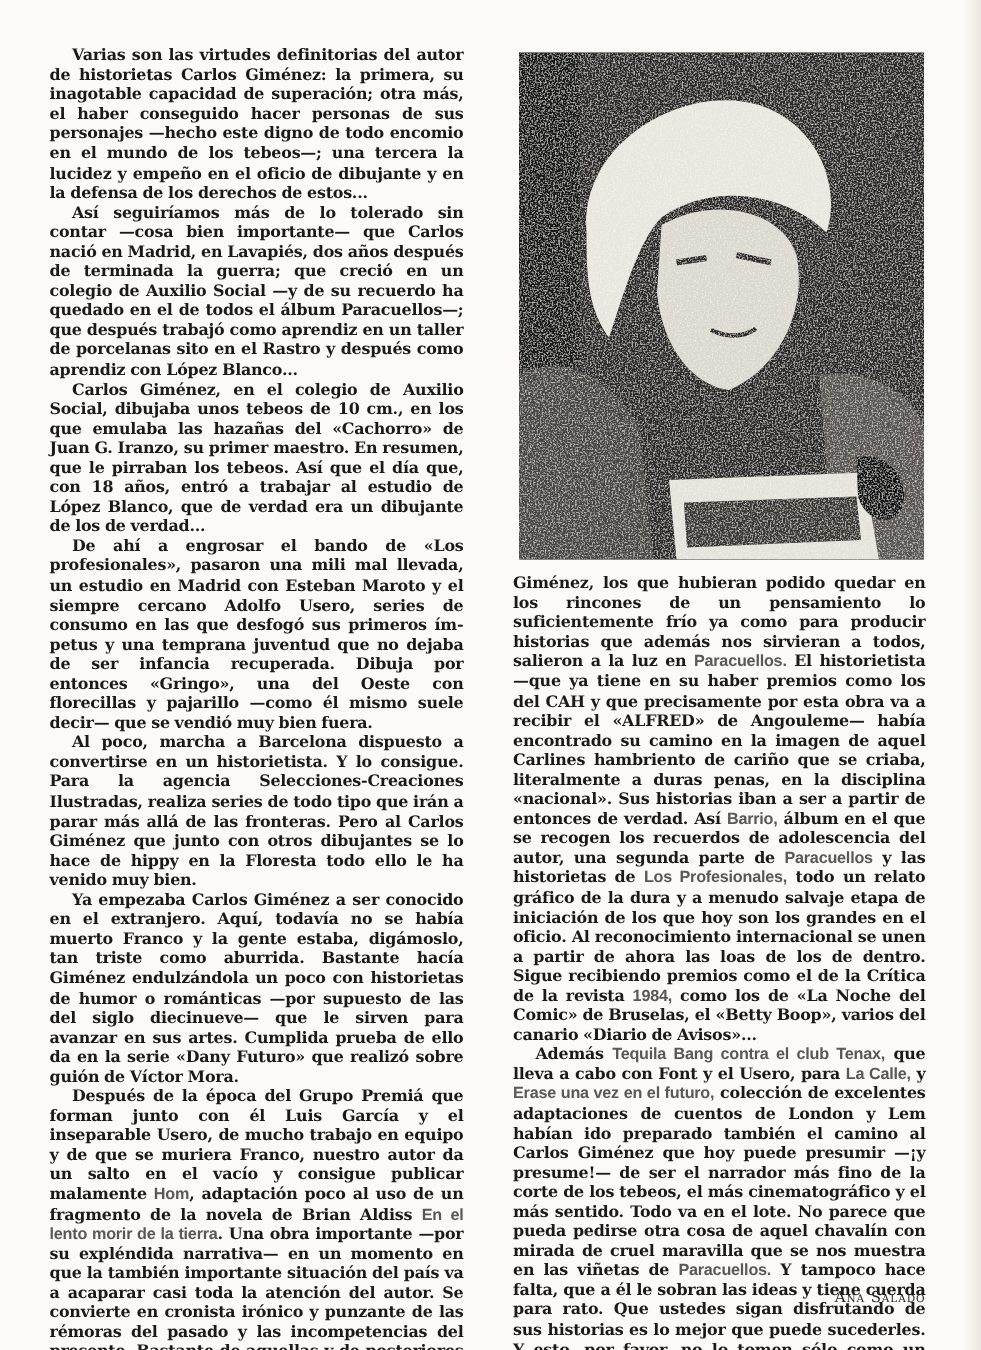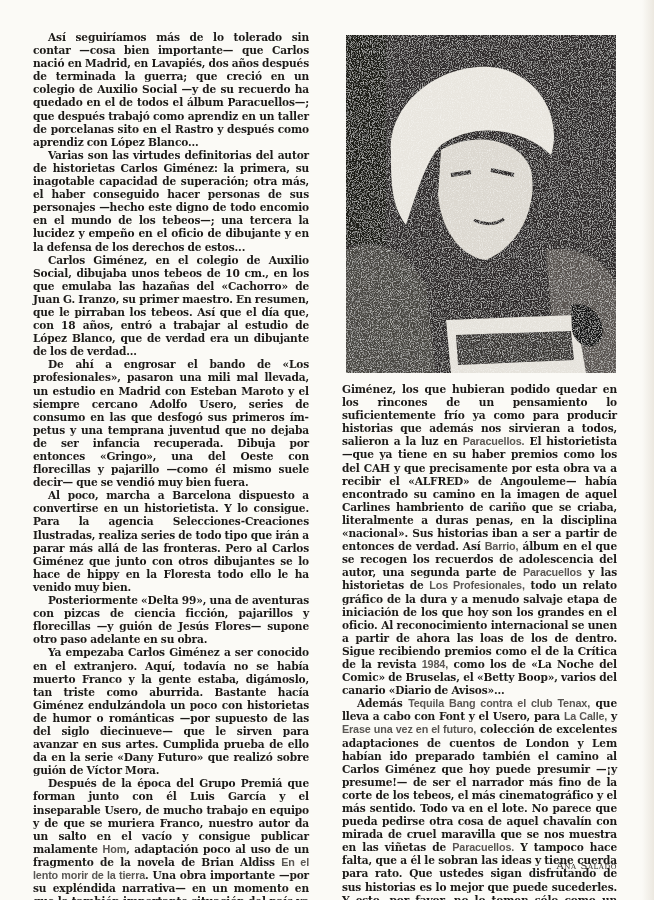--- a/index.html
+++ b/index.html
@@ -47,26 +47,25 @@
     font-variant: small-caps;
     color: #2a2826;
   }
 </style>
 </head>
 <body>
 
 <div class="page-edge"></div>
 
 <div class="col col-left">
+  <p>Varias son las virtudes definitorias del autor de his­torietas Carlos Giménez: la primera, su inagotable ca­pacidad de superación; otra más, el haber conseguido hacer personas de sus personajes —hecho este digno de todo encomio en el mundo de los tebeos—; una tercera la lucidez y empeño en el oficio de dibujante y en la de­fensa de los derechos de estos...</p>
   <p>Así seguiríamos más de lo tolerado sin contar —cosa bien importante— que Carlos nació en Madrid, en La­vapiés, dos años después de terminada la guerra; que creció en un colegio de Auxilio Social —y de su recuer­do ha quedado en el de todos el álbum Paracuellos—; que después trabajó como aprendiz en un taller de por­celanas sito en el Rastro y después como aprendiz con López Blanco...</p>
-  <p>Varias son las virtudes definitorias del autor de his­torietas Carlos Giménez: la primera, su inagotable ca­pacidad de superación; otra más, el haber conseguido hacer personas de sus personajes —hecho este digno de todo encomio en el mundo de los tebeos—; una tercera la lucidez y empeño en el oficio de dibujante y en la de­fensa de los derechos de estos...</p>
   <p>Carlos Giménez, en el colegio de Auxilio Social, di­bujaba unos tebeos de 10 cm., en los que emulaba las hazañas del «Cachorro» de Juan G. Iranzo, su primer maestro. En resumen, que le pirraban los tebeos. Así que el día que, con 18 años, entró a trabajar al estudio de López Blanco, que de verdad era un dibujante de los de verdad...</p>
   <p>De ahí a engrosar el bando de «Los profesionales», pasaron una mili mal llevada, un estudio en Madrid con Esteban Maroto y el siempre cercano Adolfo Usero, series de consumo en las que desfogó sus primeros ím­petus y una temprana juventud que no dejaba de ser in­fancia recuperada. Dibuja por entonces «Gringo», una del Oeste con florecillas y pajarillo —como él mismo suele decir— que se vendió muy bien fuera.</p>
   <p>Al poco, marcha a Barcelona dispuesto a convertirse en un historietista. Y lo consigue. Para la agencia Se­lecciones-Creaciones Ilustradas, realiza series de todo tipo que irán a parar más allá de las fronteras. Pero al Carlos Giménez que junto con otros dibujantes se lo hace de hippy en la Floresta todo ello le ha venido muy bien.</p>
-  <p>Posteriormente «Delta 99», una de aventuras con piz­cas de ciencia ficción, pajarillos y florecillas —y guión de Jesús Flores— supone otro paso adelante en su obra.</p>
   <p>Ya empezaba Carlos Giménez a ser conocido en el extranjero. Aquí, todavía no se había muerto Franco y la gente estaba, digámoslo, tan triste como aburrida. Bastante hacía Giménez endulzándola un poco con his­torietas de humor o románticas —por supuesto de las del siglo diecinueve— que le sirven para avanzar en sus artes. Cumplida prueba de ello da en la serie «Dany Fu­turo» que realizó sobre guión de Víctor Mora.</p>
   <p><span>Después de la época del Grupo Premiá que forman junto con él Luis García y el inseparable Usero, de mu­cho trabajo en equipo y de que se muriera Franco, nuestro autor da un salto en el vacío y consigue publi­car malamente </span><span class="title">Hom</span><span>, adaptación poco al uso de un fragmento de la novela de Brian Aldiss </span><span class="title">En el lento morir de la tierra</span><span>. Una obra importante —por su explén­dida narrativa— en un momento en que la también impor­tante situación del país va a acaparar casi toda la aten­ción del autor. Se convierte en cronista irónico y pun­zante de las rémoras del pasado y las incompetencias del presente. Bastante de aquellas y de posteriores «ba­rrabasadas» conscientes, con guiones propios y de otros, están recogidas en </span></p>
 
 </div>
 
 <div class="photo">
   <svg viewBox="0 0 270 338" preserveAspectRatio="none">
     <defs>
       <filter id="grain" x="0" y="0" width="100%" height="100%">
         <feTurbulence type="fractalNoise" baseFrequency="0.9" numOctaves="2" seed="4" result="n"></feTurbulence>

